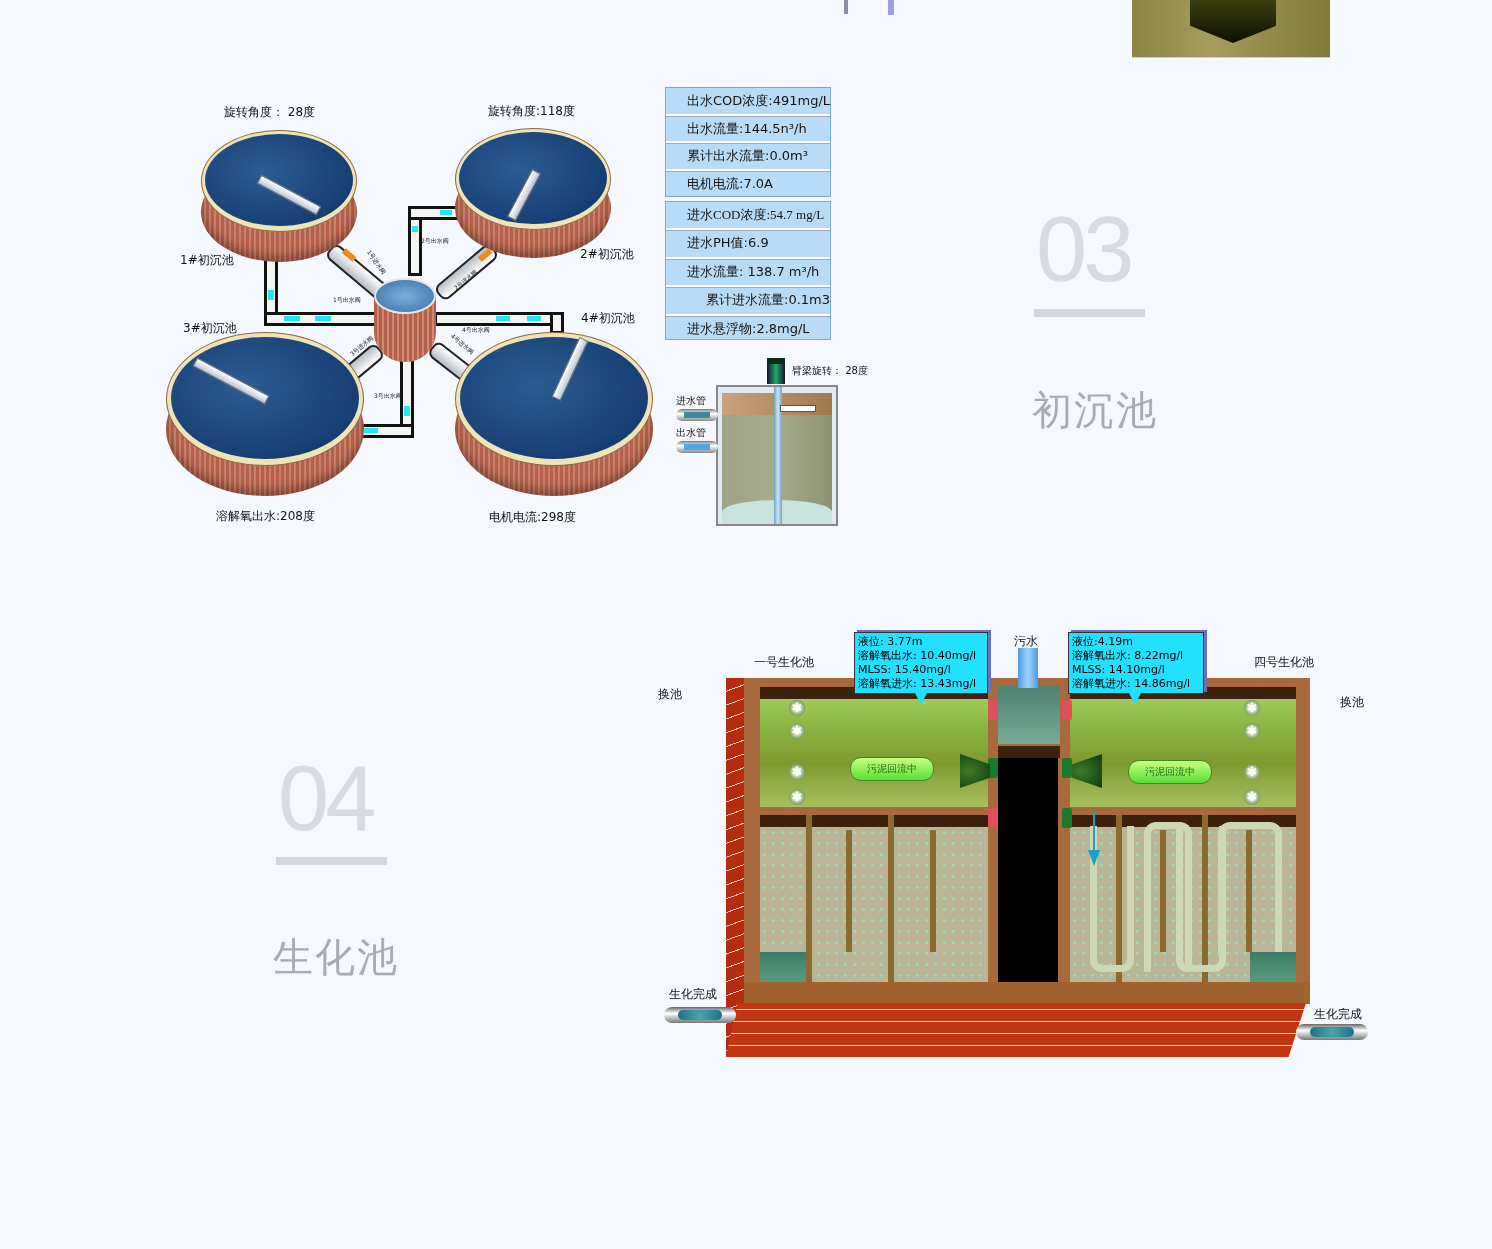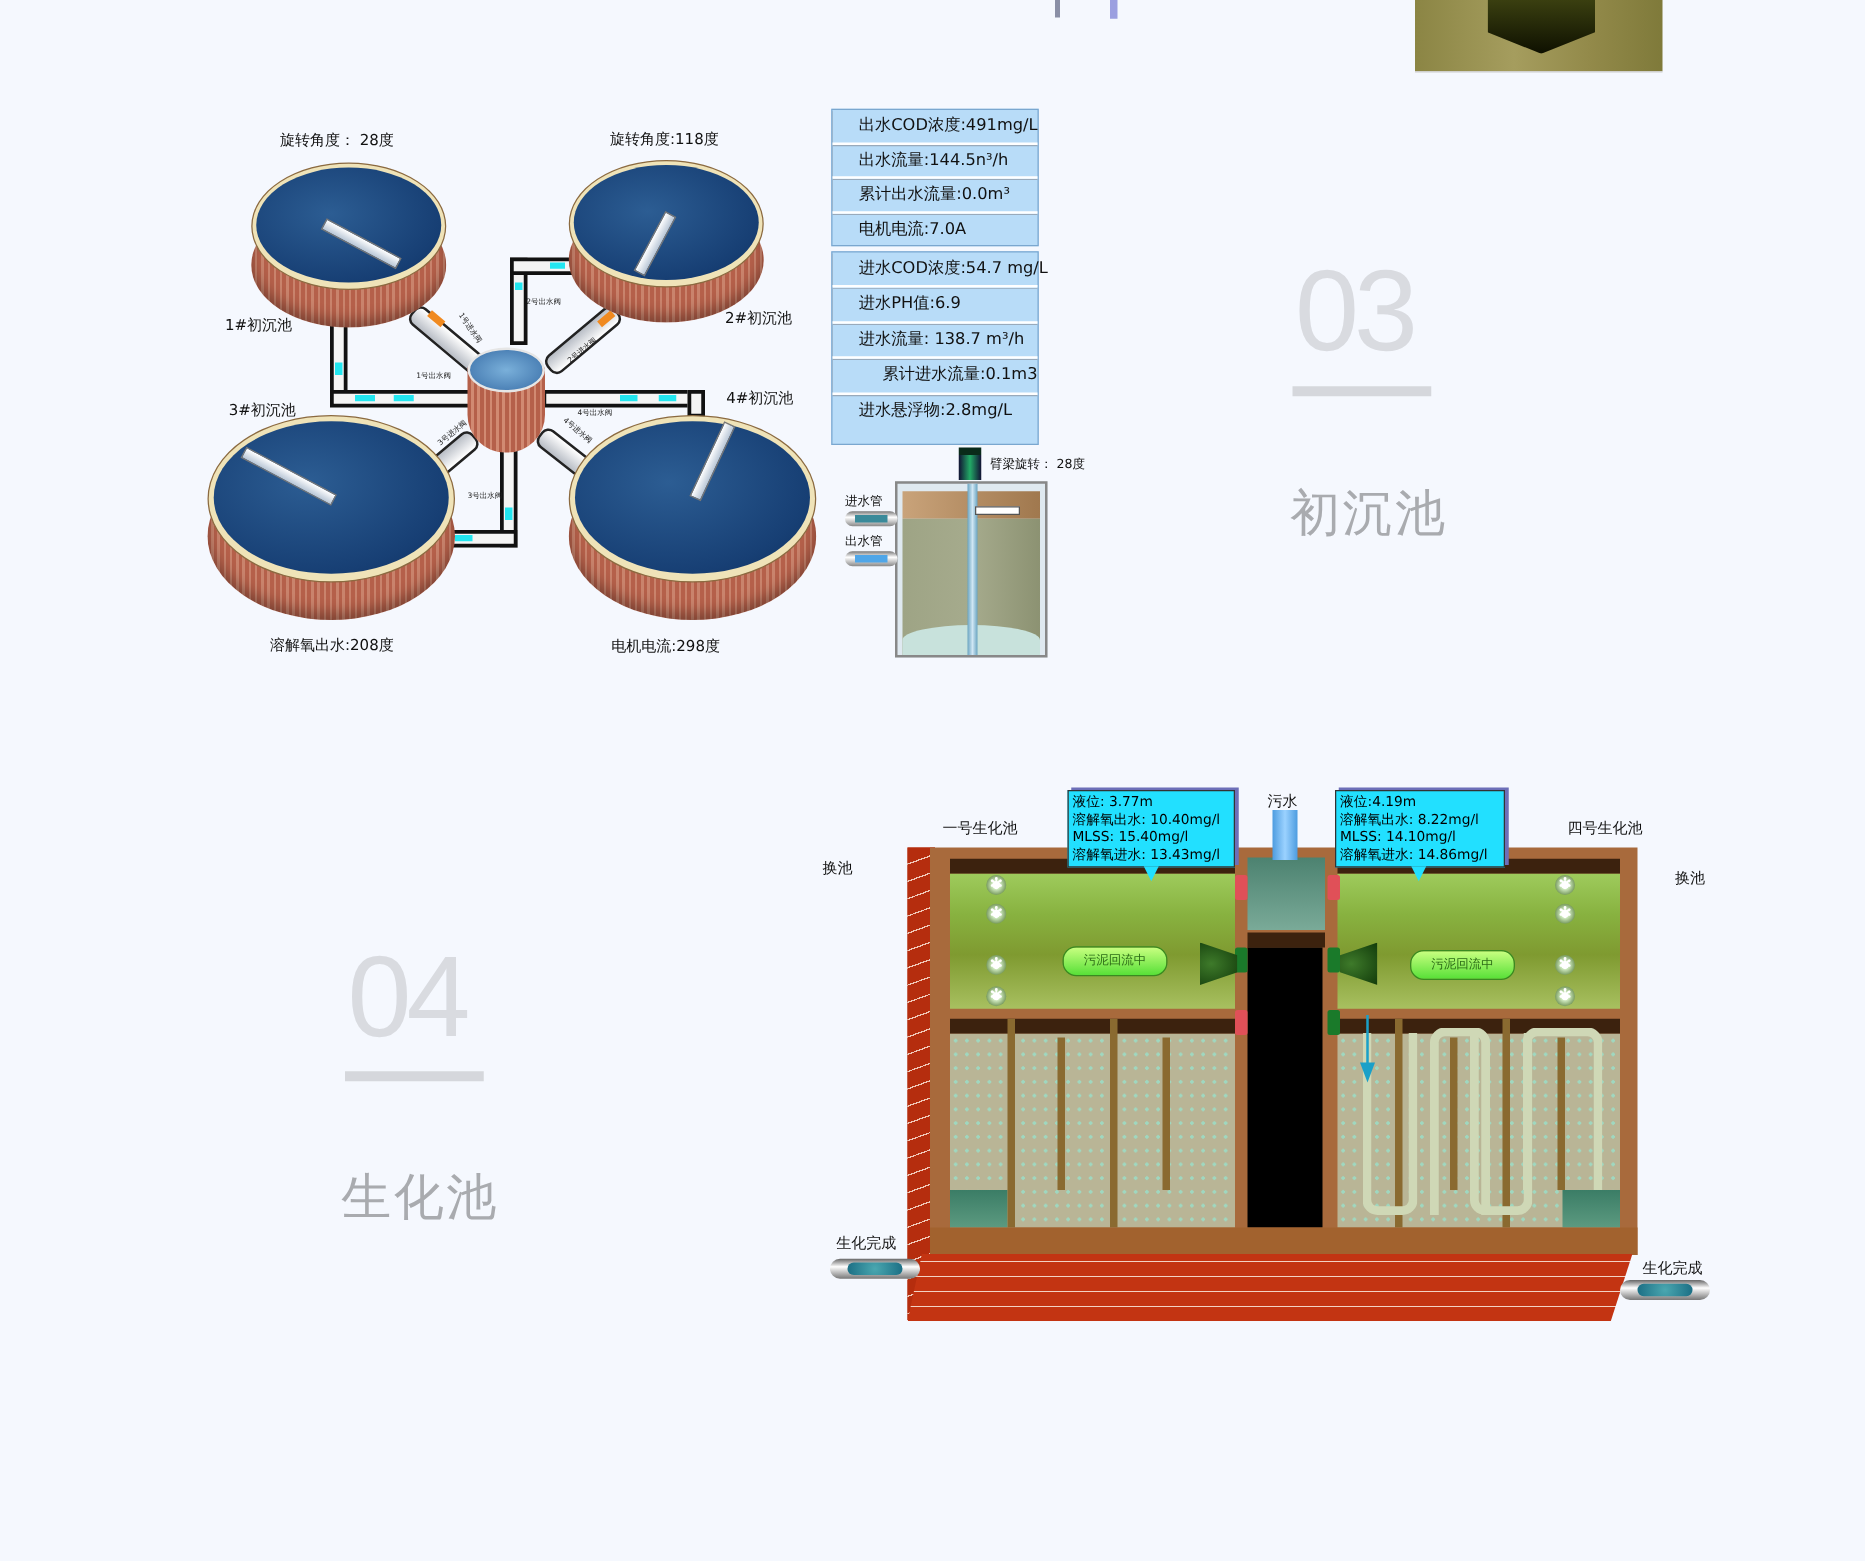--- a/index.html
+++ b/index.html
@@ -164,25 +164,25 @@
 </div>
 
 <div class="panel" style="left:665px;top:87px;width:164px;">
   <div class="row">出水COD浓度:491mg/L</div>
   <div class="row">出水流量:144.5n³/h</div>
   <div class="row">累计出水流量:0.0m³</div>
   <div class="row">电机电流:7.0A</div>
 </div>
 
 <div class="panel" style="left:665px;top:201px;width:164px;">
-  <div class="row" style="height:26.4px;line-height:26.4px;">进水COD浓度:54.7 mg/L</div>
+  <div class="row" style="height:26.4px;line-height:26.4px;font-family:Liberation Serif, serif;">进水COD浓度:54.7 mg/L</div>
   <div class="row" style="height:26.4px;line-height:26.4px;">进水PH值:6.9</div>
   <div class="row" style="height:26.4px;line-height:26.4px;">进水流量: 138.7 m³/h</div>
   <div class="row" style="height:26.4px;line-height:26.4px;text-align:right;">累计进水流量:0.1m3</div>
-  <div class="row" style="height:39px;line-height:26.4px;">进水悬浮物:2.8mg/L</div>
+  <div class="row" style="height:23px;line-height:26.4px;">进水悬浮物:2.8mg/L</div>
 </div>
 
 <div class="motor"></div>
 <div class="lbl" style="left:792px;top:364px;font-size:10px;">臂梁旋转： 28度</div>
 <div class="clar">
   <div class="sludge-top"></div>
   <div class="liquid"></div>
   <div class="floor"></div>
   <div class="shaft"></div>
   <div class="bar"></div>

